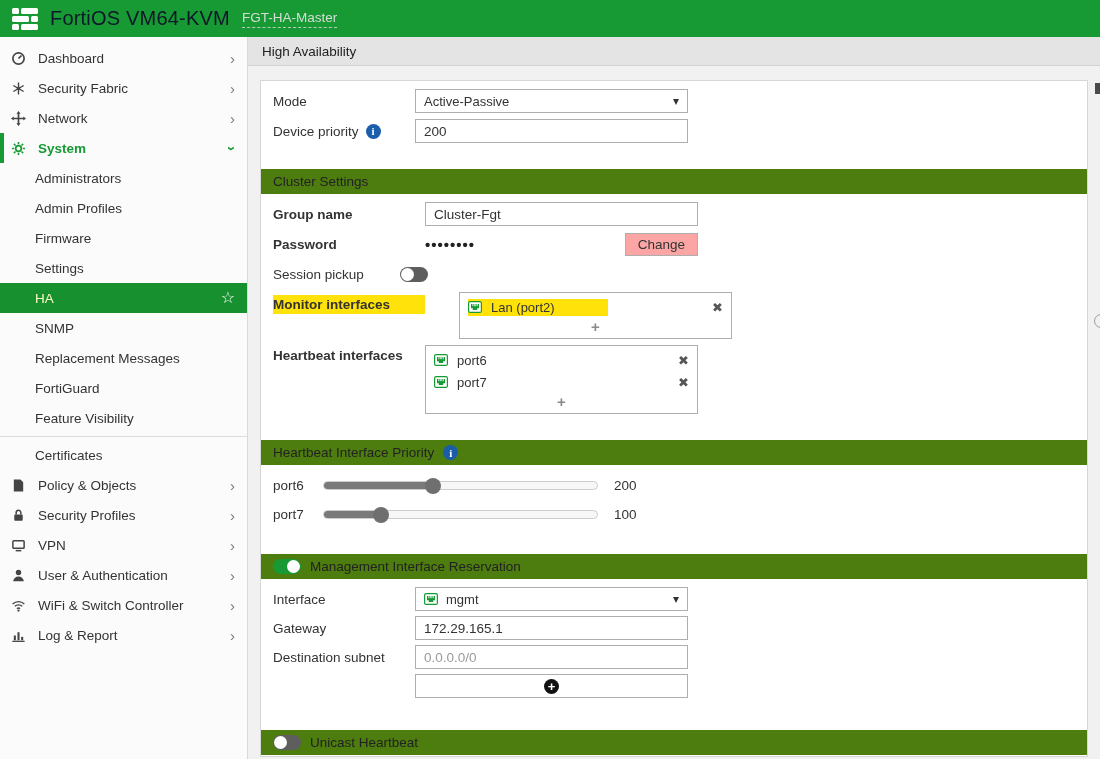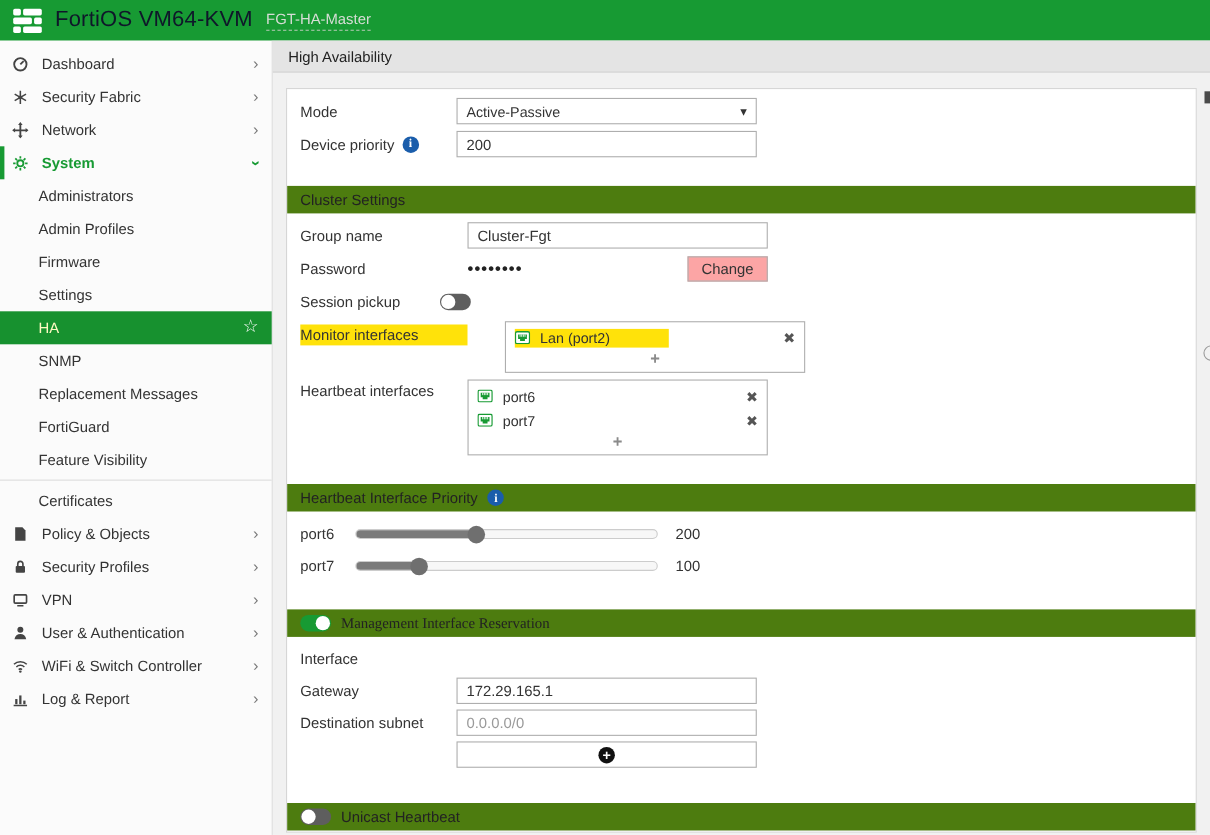--- a/index.html
+++ b/index.html
@@ -39,21 +39,21 @@
 
   
   .main { flex:1; display:flex; flex-direction:column; background:#f1f1f1; min-width:0; }
   .titlebar { height:29px; background:#e4e4e4; border-bottom:1px solid #d2d2d2;
     display:flex; align-items:center; padding-left:14px; font-size:13.5px; color:#222; }
   .content { flex:1; position:relative; padding:14px 12px 0 12px; overflow:hidden; }
   .card { background:#fff; border:1px solid #d6d6d6; width:828px; height:677px; padding-top:8px; overflow:hidden; }
 
   .frow { display:flex; align-items:center; min-height:24px; margin:0 0 6px 0; padding-left:12px; }
   .flabel { flex:none; font-size:13.5px; color:#333; display:flex; align-items:center; gap:7px; }
-  .w142 { width:142px; } .w152 { width:152px; }
+  .w142 { width:142px; } .w152 { width:152px;font-weight:bold; }
   .w273 { width:273px; }
 
   .info { width:15px; height:15px; border-radius:50%; background:#1a5dab; color:#fff;
     display:inline-flex; align-items:center; justify-content:center;
     font-family:"Liberation Serif", serif; font-weight:bold; font-size:11px; flex:none; cursor:pointer; }
   .info::after { content:"i"; }
 
   .select { height:24px; border:1px solid #aeaeae; background:#fff; display:flex;
     align-items:center; padding:0 8px; gap:8px; cursor:pointer; }
   .select .grow { flex:1; }
@@ -400,29 +400,40 @@
         </div>
         <div class="srow">
           <span class="slabel">port7</span>
           <div class="slider">
             <div class="fill" style="width: 21%;"></div>
               <div class="knob2" style="left: calc(21% - 8px);"></div>
           </div>
           <span class="sval">100</span>
         </div>
 
-        <div class="sect" style="margin-top:28px; margin-bottom:8px;font-family:Liberation Serif, serif;">
+        <div class="sect" style="margin-top:28px; margin-bottom:8px;">
           <div class="toggle on">
               <div class="tknob"></div>
             </div>
           <span>Management Interface Reservation</span>
         </div>
 
         <div class="frow" style="margin-bottom:5px;">
           <span class="flabel w142">Interface</span>
+          <div class="select w273">
+            <span class="eth">
+              <svg width="14" height="12" viewBox="0 0 14 12">
+                  <rect x="0.6" y="0.6" width="12.8" height="10.8" rx="1.5" fill="#fff" stroke="#179a33" stroke-width="1.2"></rect>
+                  <path fill="#179a33" d="M3 3h8v4.2H9.2V9H4.8V7.2H3z"></path>
+                  <path stroke="#fff" stroke-width="0.8" d="M4.8 3v2.2M6.3 3v2.2M7.8 3v2.2M9.3 3v2.2"></path>
+                </svg>
+            </span>
+            <span class="grow">mgmt</span>
+            <span class="caret"></span>
+          </div>
         </div>
 
         <div class="frow" style="margin-bottom:5px;">
           <span class="flabel w142">Gateway</span>
           <input class="tinput w273" value="172.29.165.1" style="">
         </div>
 
         <div class="frow" style="margin-bottom:5px;">
           <span class="flabel w142">Destination subnet</span>
           <input class="tinput w273" placeholder="0.0.0.0/0" style="">

